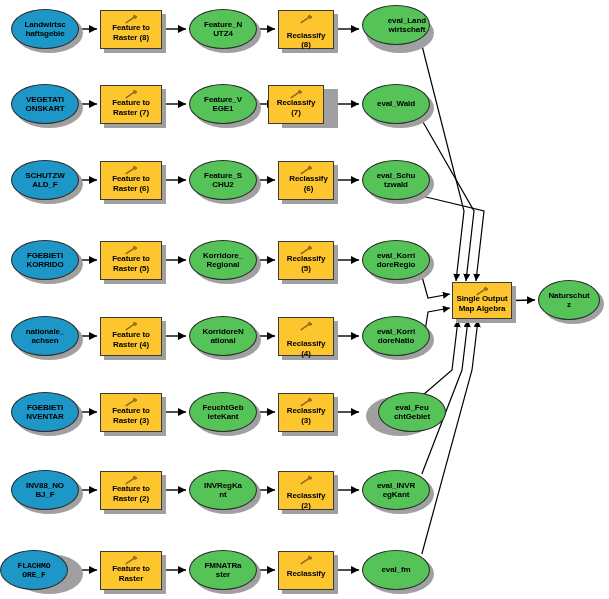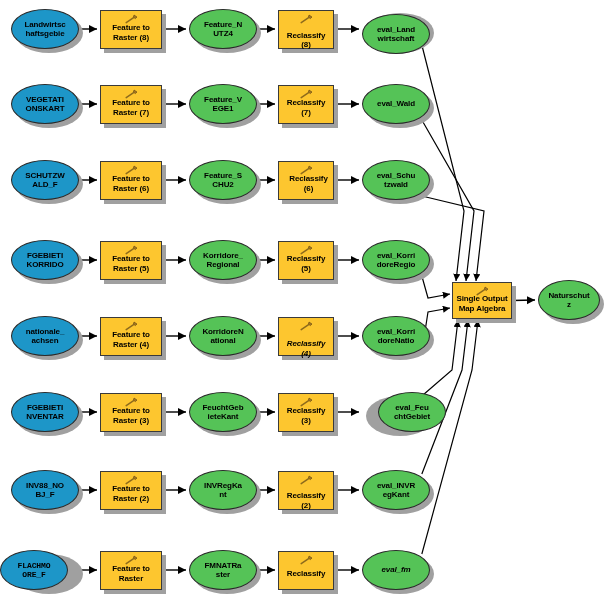--- a/index.html
+++ b/index.html
@@ -111,21 +111,21 @@
       </div>
       <div class="shadow rect" style="left: 282px; top: 13.5px; width: 56px; height: 39px;"></div>
       <div class="node rect" style="left: 278px; top: 9.5px; width: 56px; height: 39px;">
         <svg class="tool-icon" viewBox="0 0 16 10">
           <path d="M11 1 L14 3 L12.4 4.6 L10.4 3.2 Z" fill="#a87820" stroke="#5e4310" stroke-width="0.6"></path>
           <path d="M10.6 3.6 L3.2 8.6" stroke="#8d6a1c" stroke-width="1.5" stroke-linecap="round"></path>
         </svg>
         <span class="lbl" style="margin-top: 22px;">Reclassify (8)</span>
       </div>
       <div class="shadow ell" style="left: 366px; top: 13px; width: 68px; height: 40px;"></div>
-      <div class="node ell green" style="left: 362px; top: 14px; width: 68px; height: 40px;">
+      <div class="node ell green" style="left: 362px; top: 5px; width: 68px; height: 40px; justify-content: flex-end;">
         <span class="lbl">eval_Land
 wirtschaft</span>
       </div>
       <div class="shadow ell" style="left: 15px; top: 88px; width: 68px; height: 40px;"></div>
       <div class="node ell blue" style="left: 11px; top: 84px; width: 68px; height: 40px;">
         <span class="lbl">VEGETATI
 ONSKART</span>
       </div>
       <div class="shadow rect" style="left: 104px; top: 88.5px; width: 62px; height: 39px;"></div>
       <div class="node rect" style="left: 100px; top: 84.5px; width: 62px; height: 39px;">
@@ -135,21 +135,21 @@
         </svg>
         <span class="lbl" style="margin-top: 7px;">Feature to
 Raster (7)</span>
       </div>
       <div class="shadow ell" style="left: 193px; top: 88px; width: 68px; height: 40px;"></div>
       <div class="node ell green" style="left: 189px; top: 84px; width: 68px; height: 40px;">
         <span class="lbl">Feature_V
 EGE1</span>
       </div>
       <div class="shadow rect" style="left: 282px; top: 88.5px; width: 56px; height: 39px;"></div>
-      <div class="node rect" style="left: 278px; top: 84.5px; width: 56px; height: 39px;">
+      <div class="node rect" style="left: 268px; top: 84.5px; width: 56px; height: 39px;">
         <svg class="tool-icon" viewBox="0 0 16 10">
           <path d="M11 1 L14 3 L12.4 4.6 L10.4 3.2 Z" fill="#a87820" stroke="#5e4310" stroke-width="0.6"></path>
           <path d="M10.6 3.6 L3.2 8.6" stroke="#8d6a1c" stroke-width="1.5" stroke-linecap="round"></path>
         </svg>
         <span class="lbl" style="margin-top: 7px;">Reclassify (7)</span>
       </div>
       <div class="shadow ell" style="left: 366px; top: 88px; width: 68px; height: 40px;"></div>
       <div class="node ell green" style="left: 362px; top: 84px; width: 68px; height: 40px;">
         <span class="lbl">eval_Wald</span>
       </div>
@@ -235,21 +235,21 @@
       <div class="node ell green" style="left: 189px; top: 316px; width: 68px; height: 40px;">
         <span class="lbl">KorridoreN
 ational</span>
       </div>
       <div class="shadow rect" style="left: 282px; top: 320.5px; width: 56px; height: 39px;"></div>
       <div class="node rect" style="left: 278px; top: 316.5px; width: 56px; height: 39px;">
         <svg class="tool-icon" viewBox="0 0 16 10">
           <path d="M11 1 L14 3 L12.4 4.6 L10.4 3.2 Z" fill="#a87820" stroke="#5e4310" stroke-width="0.6"></path>
           <path d="M10.6 3.6 L3.2 8.6" stroke="#8d6a1c" stroke-width="1.5" stroke-linecap="round"></path>
         </svg>
-        <span class="lbl" style="margin-top: 25px; font-style: italic;">Reclassify (4)</span>
+        <span class="lbl" style="margin-top: 25px;">Reclassify (4)</span>
       </div>
       <div class="shadow ell" style="left: 366px; top: 320px; width: 68px; height: 40px;"></div>
       <div class="node ell green" style="left: 362px; top: 316px; width: 68px; height: 40px;">
         <span class="lbl">eval_Korri
 doreNatio</span>
       </div>
       <div class="shadow ell" style="left: 15px; top: 396px; width: 68px; height: 40px;"></div>
       <div class="node ell blue" style="left: 11px; top: 392px; width: 68px; height: 40px;">
         <span class="lbl">FGEBIETI
 NVENTAR</span>
@@ -334,21 +334,21 @@
       </div>
       <div class="shadow rect" style="left: 282px; top: 554.5px; width: 56px; height: 39px;"></div>
       <div class="node rect" style="left: 278px; top: 550.5px; width: 56px; height: 39px;">
         <svg class="tool-icon" viewBox="0 0 16 10">
           <path d="M11 1 L14 3 L12.4 4.6 L10.4 3.2 Z" fill="#a87820" stroke="#5e4310" stroke-width="0.6"></path>
           <path d="M10.6 3.6 L3.2 8.6" stroke="#8d6a1c" stroke-width="1.5" stroke-linecap="round"></path>
         </svg>
         <span class="lbl" style="margin-top: 7px;">Reclassify</span>
       </div>
       <div class="shadow ell" style="left: 366px; top: 554px; width: 68px; height: 40px;"></div>
-      <div class="node ell green" style="left: 362px; top: 550px; width: 68px; height: 40px; font-style: italic;">
+      <div class="node ell green" style="left: 362px; top: 550px; width: 68px; height: 40px;">
         <span class="lbl">eval_fm</span>
       </div>
       <div class="shadow rect" style="left: 456px; top: 286px; width: 60px; height: 37px;"></div>
       <div class="node rect soma" style="left: 452px; top: 282px; width: 60px; height: 37px; text-align: center;">
         <svg class="tool-icon" viewBox="0 0 16 10">
           <path d="M11 1 L14 3 L12.4 4.6 L10.4 3.2 Z" fill="#a87820" stroke="#5e4310" stroke-width="0.6"></path>
           <path d="M10.6 3.6 L3.2 8.6" stroke="#8d6a1c" stroke-width="1.5" stroke-linecap="round"></path>
         </svg>
         <span class="lbl" style="margin-top: 7px;">Single Output
 Map Algebra</span>

